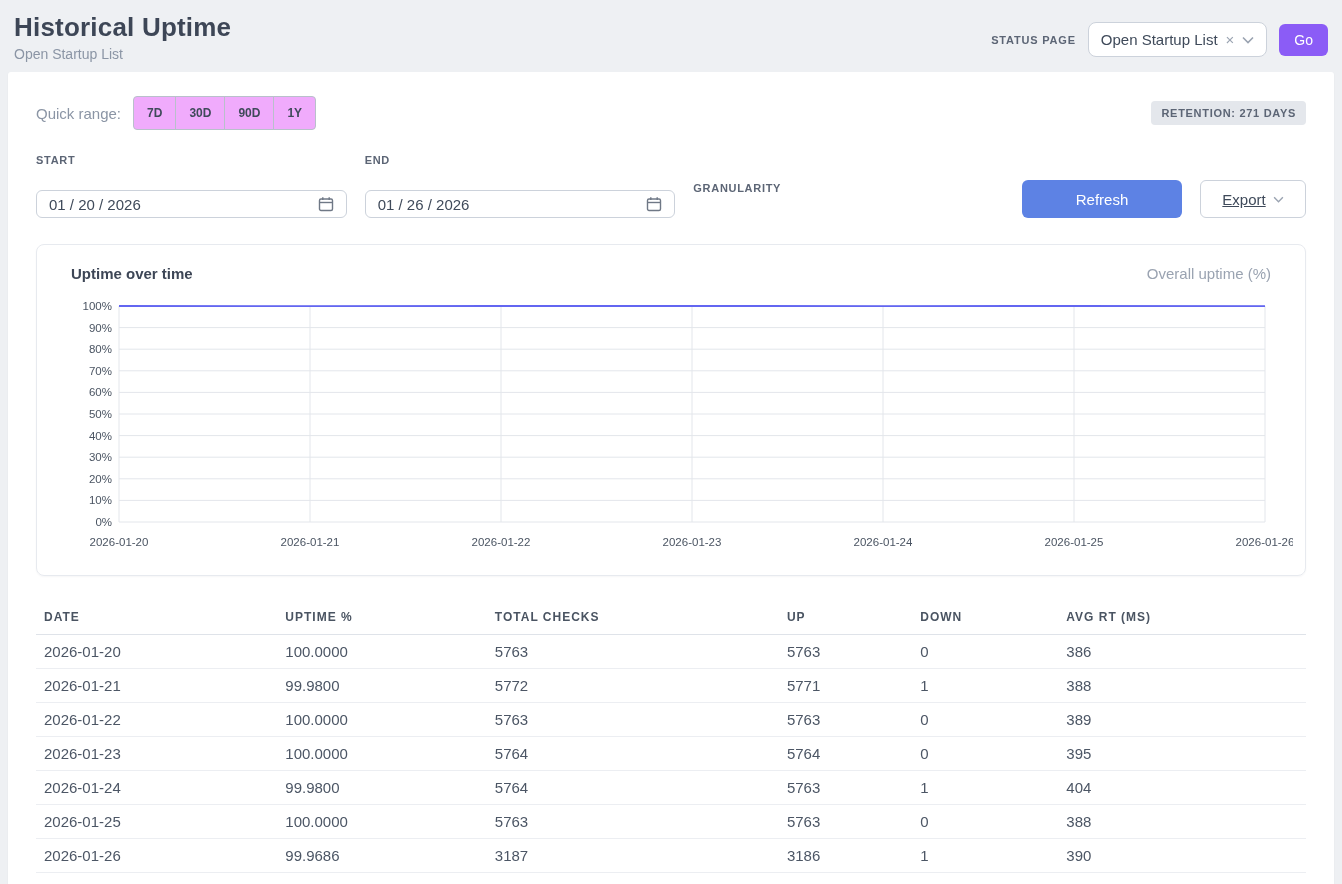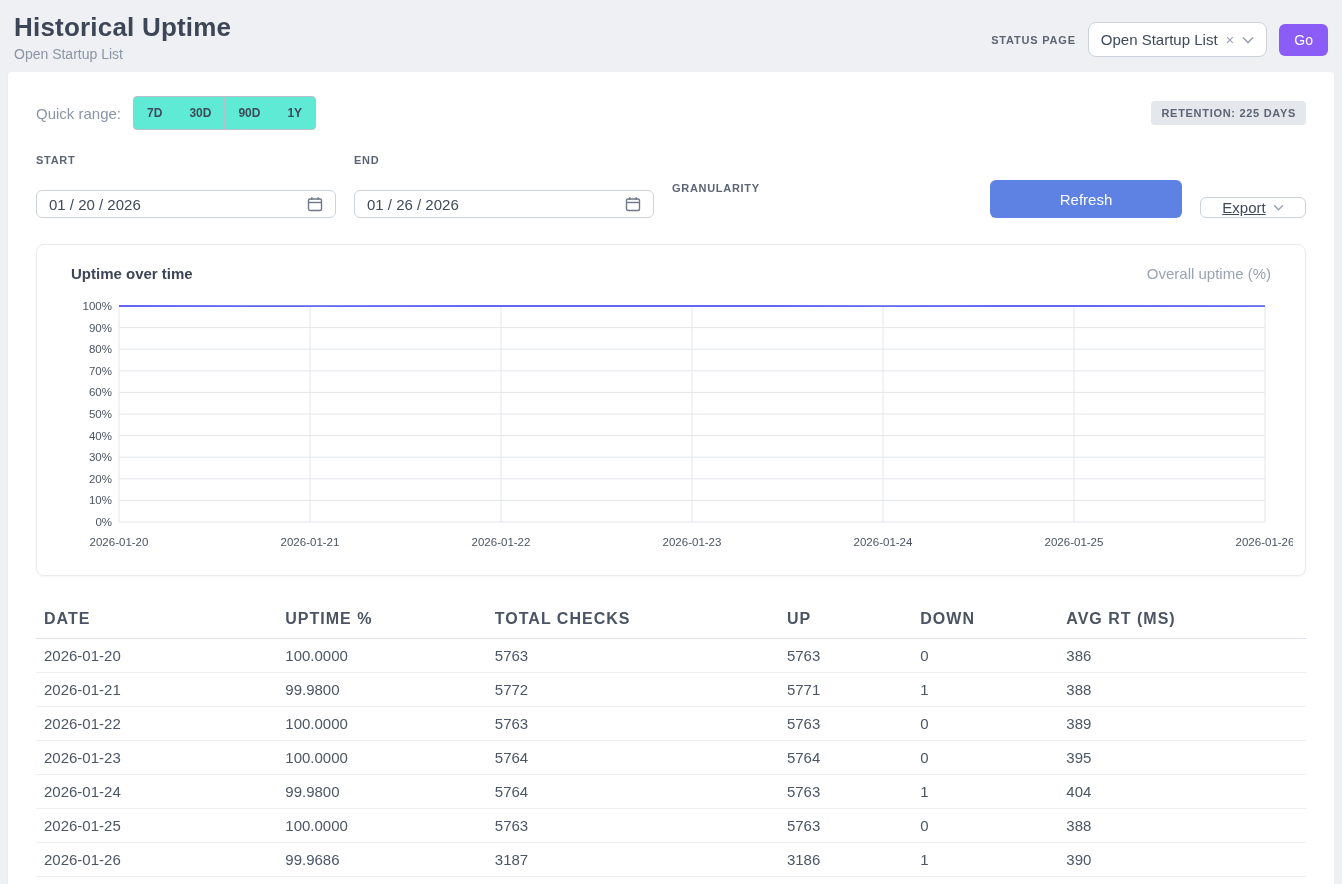--- a/index.html
+++ b/index.html
@@ -40,21 +40,21 @@
   .card { background: #fff; border-radius: 3px; }
   .main-card {
     box-shadow: 0 1px 2px rgba(20,30,50,.06);
     padding: 24px 28px 26px;
   }
 
   .controls-row1 { display: flex; align-items: center; }
   .quick-range-label { color: #8b95a5; font-size: 15px; margin-right: 12px; }
   .segmented { display: flex; }
   .seg-btn {
-    background: #5eead4; border: 1px solid #b9c0cb; color: #3f4a5a;
+    background: #f0abfc; border: 1px solid #b9c0cb; color: #3f4a5a;
     font-size: 12px; font-weight: 600; padding: 9px 13px; cursor: pointer;
     margin-left: -1px; font-family: inherit;
   }
   .seg-btn:first-child { border-radius: 4px 0 0 4px; margin-left: 0; }
   .seg-btn:last-child { border-radius: 0 4px 4px 0; }
   .retention-badge {
     margin-left: auto; background: #e4e7ec; color: #5c6575;
     font-size: 11px; font-weight: 700; letter-spacing: .7px;
     padding: 6px 10px; border-radius: 4px;
   }
@@ -65,45 +65,45 @@
     display: block; font-size: 11px; font-weight: 700; letter-spacing: .7px;
     color: #5c6575; margin-bottom: 24px;
   }
   .input {
     height: 28px; border: 1px solid #ccd2db; border-radius: 6px;
     display: flex; align-items: center; justify-content: space-between;
     padding: 0 12px; background: #fff; cursor: pointer; font-size: 15px; color: #3f4a5a;
   }
   .icon-cal { stroke: #6f7886; stroke-width: 1.4; fill: none; }
   .refresh-btn {
-    width: 192px; height: 38px; background: #5d82e4; color: #fff;
+    width: 160px; height: 38px; background: #5d82e4; color: #fff;
     border: none; border-radius: 6px; font-size: 15px; cursor: pointer; font-family: inherit;
   }
   .export-btn {
-    width: 106px; height: 21px; background: #fff; color: #3f4a5a;
+    width: 106px; height: 38px; background: #fff; color: #3f4a5a;
     border: 1px solid #ccd2db; border-radius: 6px; font-size: 15px; cursor: pointer;
     display: flex; align-items: center; justify-content: center; gap: 7px; font-family: inherit; text-decoration: underline;
   }
 
   
   .chart-card {
     border: 1px solid #e7eaef; border-radius: 8px;
     box-shadow: 0 1px 2px rgba(20,30,50,.04);
     margin-top: 26px; padding: 20px 32px 14px;
   }
   .chart-head { display: flex; justify-content: space-between; align-items: center; padding: 0 2px; }
   .chart-title { font-size: 15px; font-weight: 700; color: #3d4656; }
   .chart-legend { font-size: 15px; color: #9aa3b1; }
   #chart { margin-top: 14px; }
 
   
   .table-wrap { margin-top: 24px; }
   table { width: 100%; border-collapse: collapse; }
   th {
-    text-align: left; font-size: 16px; font-weight: 700; letter-spacing: 1px;
+    text-align: left; font-size: 12px; font-weight: 700; letter-spacing: 1px;
     color: #4a5462; padding: 10px 8px; border-bottom: 1px solid #dfe3e9;
   }
   td {
     font-size: 15px; color: #4c5665; padding: 8px 8px;
     border-bottom: 1px solid #eceef2; height: 33px;
   }
 </style>
 </head>
 <body>
 
@@ -130,21 +130,21 @@
   <main class="card main-card">
 
     <div class="controls-row1">
       <span class="quick-range-label">Quick range:</span>
       <div class="segmented">
         <button class="seg-btn">7D</button>
         <button class="seg-btn">30D</button>
         <button class="seg-btn">90D</button>
         <button class="seg-btn">1Y</button>
       </div>
-      <span class="retention-badge">RETENTION: 225 DAYS</span>
+      <span class="retention-badge">RETENTION: 271 DAYS</span>
     </div>
 
     <div class="controls-row2">
       <div class="field">
         <label class="field-label">START</label>
         <div class="input">
           <span>01 / 20 / 2026</span>
           <svg class="icon-cal" width="16" height="16" viewBox="0 0 16 16">
               <rect x="1.5" y="3" width="13" height="11.5" rx="1.5"></rect>
               <line x1="1.5" y1="6.5" x2="14.5" y2="6.5"></line>

